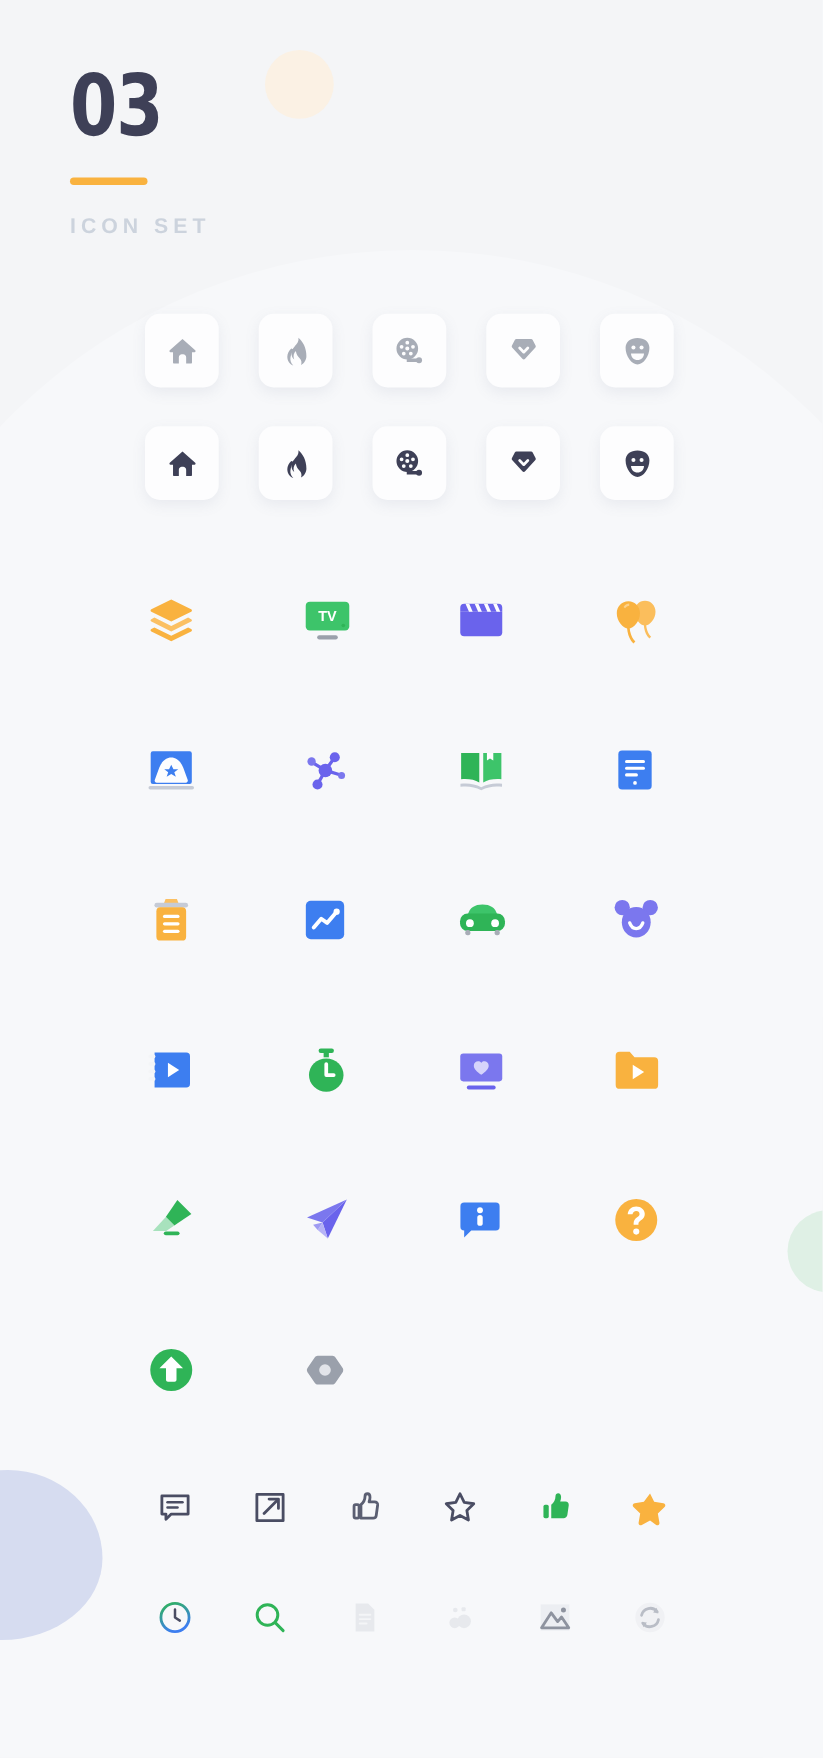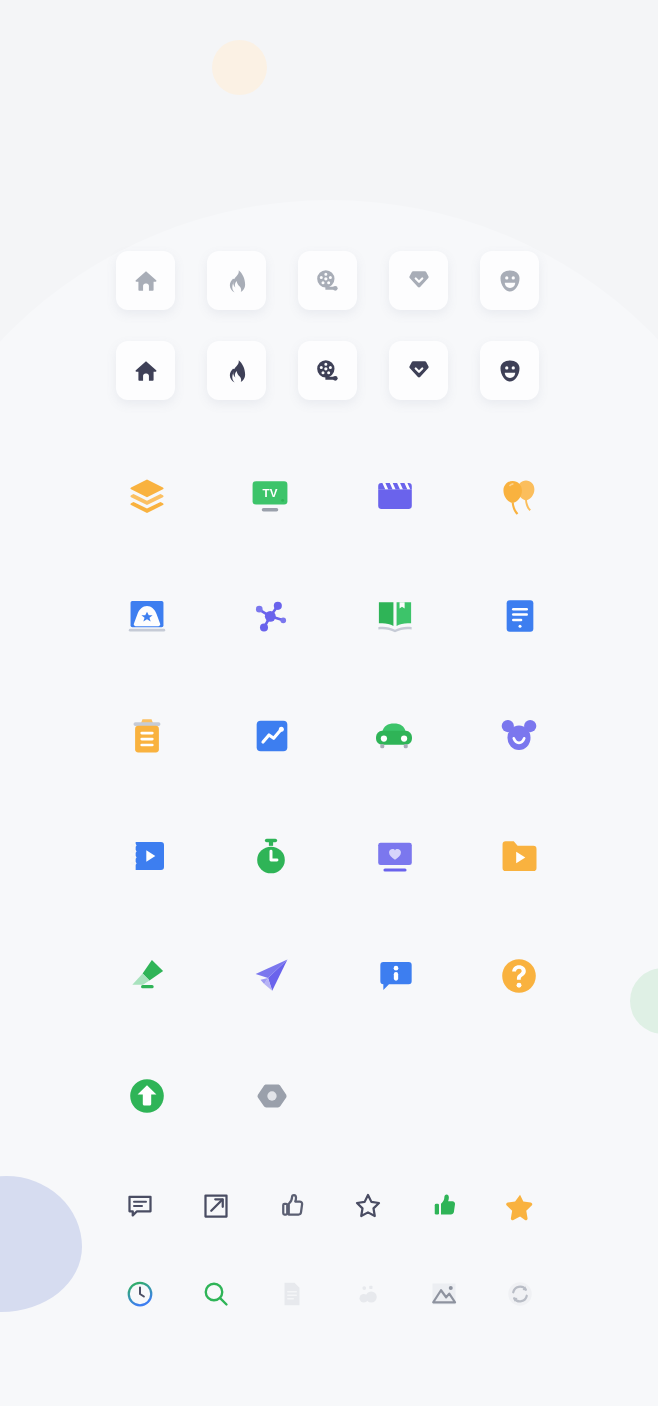--- a/index.html
+++ b/index.html
@@ -71,21 +71,21 @@
     display:flex; align-items:center; justify-content:center;
   }
 
   .icon-grid{
     left:116px; top:470px;
     grid-template-columns:repeat(4, 124px);
     grid-auto-rows:120px;
   }
   .icon-cell{
     width:52px; height:52px;
-    display:flex; align-items:center; justify-content:flex-end;
+    display:flex; align-items:center; justify-content:flex-start;
   }
 
   .outline-grid{
     left:118px; top:1184px;
     grid-template-columns:repeat(6, 76px);
     grid-auto-rows:88px;
   }
   .outline-cell{
     width:44px; height:44px;
     display:flex; align-items:center; justify-content:center;
@@ -96,20 +96,25 @@
 </head>
 <body>
 
 <div id="stage">
 
   <div class="bg-curve"></div>
   <div class="blob-cream"></div>
   <div class="blob-green"></div>
   <div class="blob-lavender"></div>
 
+  <div class="header">
+    <div class="big-number">03</div>
+    <div class="accent-rule"></div>
+    <div class="kicker">ICON SET</div>
+  </div>
 
   <div class="grid tile-grid">
 
     <div class="tile">
       <span>
         <svg width="26" height="26" viewBox="0 0 24 24">
             <path fill="#a8adb7" d="M12 3 2.6 11.3c-.5.5-.2 1.4.5 1.4H5v7.6c0 .4.3.7.7.7h3.6v-4.6c0-1.2 1-2.2 2.2-2.2h1c1.2 0 2.2 1 2.2 2.2V21h3.6c.4 0 .7-.3.7-.7v-7.6h1.9c.7 0 1-.9.5-1.4z"></path>
           </svg>
       </span>
     </div>

